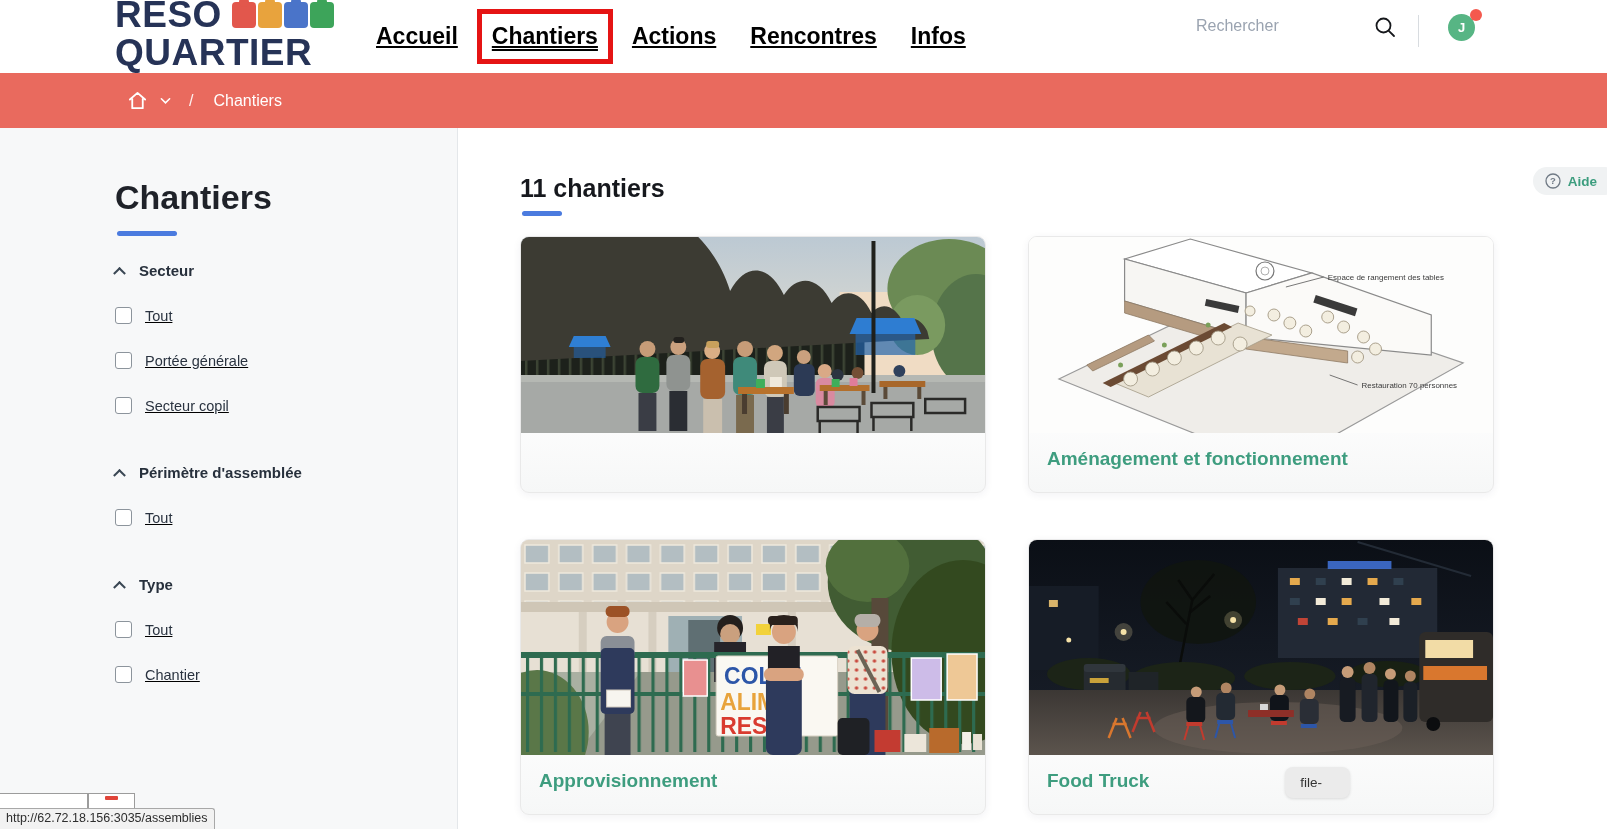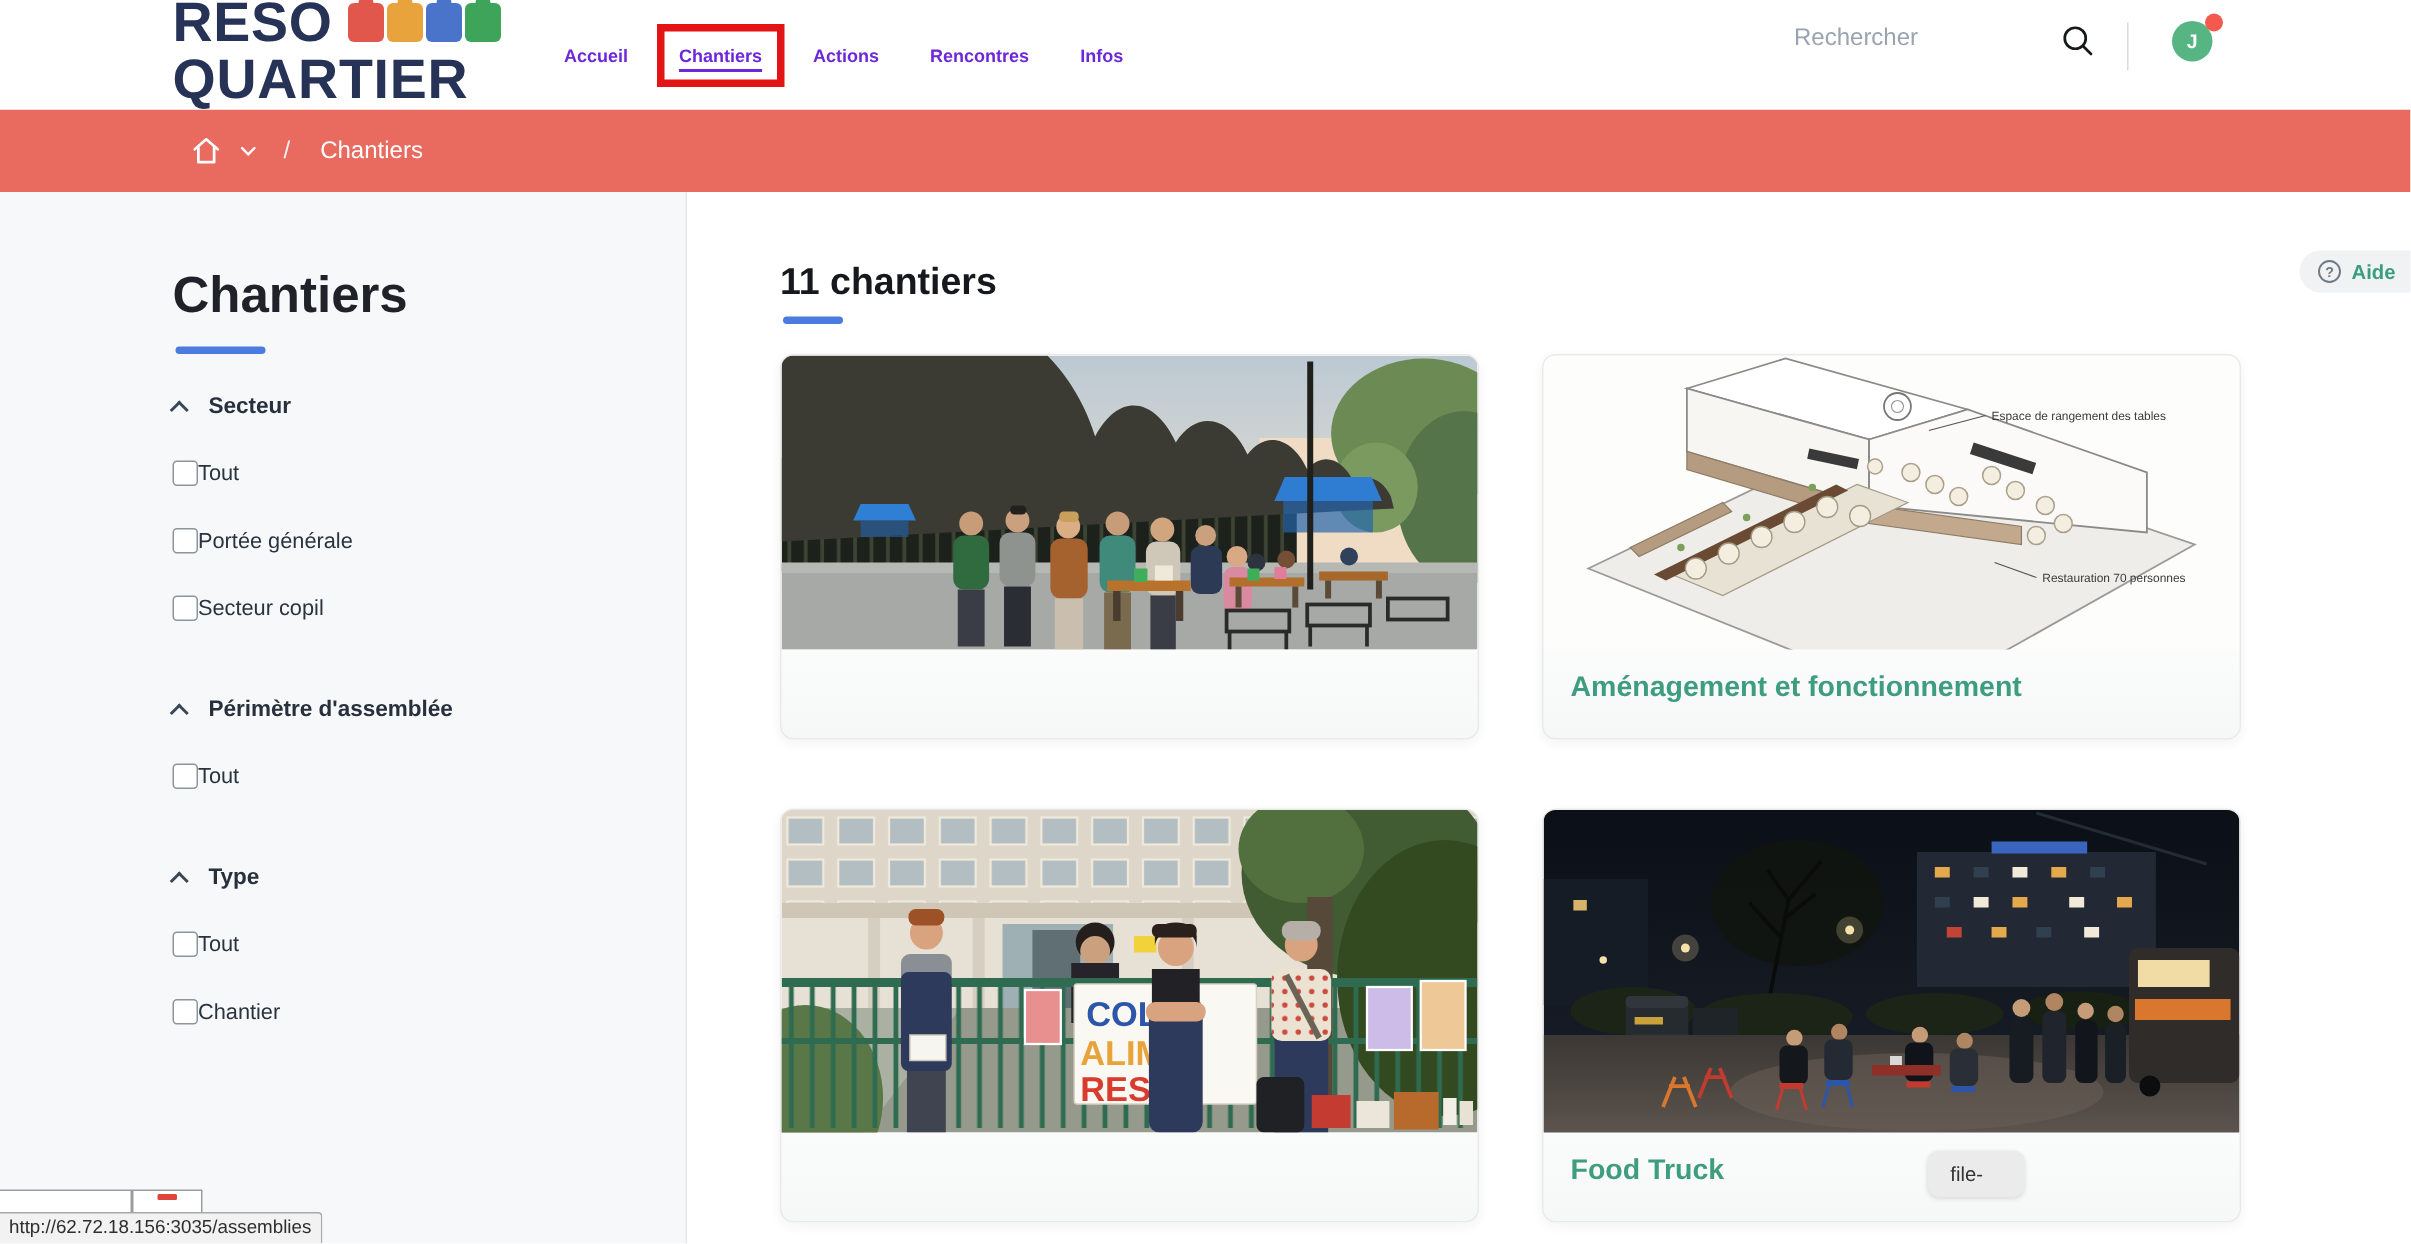--- a/index.html
+++ b/index.html
@@ -8,21 +8,21 @@
 
   
   .navbar { position:absolute; left:0; top:0; width:1607px; height:73px; background:#fff; overflow:hidden; z-index:20; }
   .logo { position:absolute; left:115px; top:-4px; color:#263357; font-weight:bold; line-height:38px; font-size:37px; letter-spacing:.5px; }
   .logo-row1 { display:flex; align-items:center; gap:6px; }
   .puzzle { display:flex; gap:2px; margin-left:4px; }
   .puz { width:24px; height:26px; border-radius:4px; position:relative; }
   .puz::after { content:""; position:absolute; top:-5px; left:7px; width:10px; height:10px; border-radius:50%; background:inherit; }
   .puz.r { background:#e2574c; } .puz.o { background:#e8a33d; } .puz.b { background:#4a74c9; } .puz.g { background:#3da45a; }
   .nav-menu { position:absolute; left:376px; top:0; height:73px; display:flex; align-items:center; gap:34px; list-style:none; }
-  .nav-item { font-size:12px; font-weight:bold; color:#6d28d9; cursor:pointer; position:relative; white-space:nowrap; }
+  .nav-item { font-size:23px; font-weight:bold; color:#000000; cursor:pointer; position:relative; white-space:nowrap;text-decoration:underline; }
   .nav-item.active .nav-label { text-decoration:underline; text-underline-offset:5px; text-decoration-thickness:2px; }
   .annotation-box { position:absolute; left:-15px; right:-15px; top:-14px; bottom:-14px; border:5px solid #e51414; pointer-events:none; }
   .search-input { position:absolute; left:1196px; top:8px; width:160px; height:36px; border:none; outline:none; font-size:16px; color:#3a4450; background:transparent; font-family:inherit; }
   .search-input::placeholder { color:#9aa3b0; }
   .search-icon { position:absolute; left:1374px; top:16px; width:22px; height:22px; cursor:pointer; }
   .nav-divider { position:absolute; left:1418px; top:15px; width:1px; height:32px; background:#d8dce0; }
   .avatar { position:absolute; left:1448px; top:14px; width:27px; height:27px; border-radius:50%; background:#57b584; color:#fff; font-size:13px; font-weight:bold; display:flex; align-items:center; justify-content:center; cursor:pointer; }
   .notif-dot { position:absolute; top:-5px; right:-7px; width:12px; height:12px; border-radius:50%; background:#f4594e; }
 
   
@@ -36,21 +36,21 @@
   .sidebar { position:absolute; left:0; top:128px; width:458px; height:701px; background:#f7f8f9; border-right:1px solid #e4e7ea; z-index:5; }
   .sb-inner { padding:50px 40px 0 115px; }
   .sb-title { font-size:34px; font-weight:bold; color:#1f2229; }
   .sb-underline { width:60px; height:5px; border-radius:3px; background:#4b7bdf; margin:14px 0 0 2px; }
   .sb-desc { margin-top:40px; width:290px; font-size:13px; line-height:1.23; color:#3f4c5c; }
   .filter-group { margin-top:26px; }
   .filter-group + .filter-group { margin-top:50px; }
   .fg-head { display:flex; align-items:center; gap:15px; cursor:pointer; }
   .chev-up { width:9px; height:9px; border-left:2px solid #3a4754; border-top:2px solid #3a4754; transform:rotate(45deg) translate(2px,2px); }
   .fg-title { font-size:15px; font-weight:bold; color:#27303c; }
-  .opt-row { display:flex; align-items:center; margin-top:28px; cursor:pointer; }
+  .opt-row { display:flex; align-items:center; gap:13px; margin-top:28px; cursor:pointer;text-decoration:underline; }
   .cbx { width:17px; height:17px; border:1.5px solid #8c949c; border-radius:3px; background:#fff; flex:0 0 auto; }
   .opt-label { font-size:14.5px; color:#2a3340; }
 
   
   .main { position:absolute; left:459px; top:128px; width:1148px; height:701px; background:#fff; }
   .help-pill { position:absolute; top:39px; right:-12px; display:flex; align-items:center; gap:7px; background:#f0f2f3; border-radius:16px; padding:6px 22px 6px 12px; cursor:pointer; z-index:8; }
   .help-label { font-size:13.5px; font-weight:bold; color:#3c9d7e; }
   .results-heading { position:absolute; left:61px; top:46px; font-size:25px; font-weight:bold; color:#16181d; }
   .rh-underline { position:absolute; left:63px; top:83px; width:40px; height:5px; border-radius:3px; background:#4b7bdf; }
   .cards-grid { position:absolute; left:61px; top:108px; width:974px; display:grid; grid-template-columns:466px 466px; column-gap:42px; row-gap:46px; }
@@ -388,20 +388,23 @@
           </g>
           <g>
             <rect x="318" y="178" width="32" height="37" rx="5" fill="#1f2125"></rect>
             <rect x="355" y="190" width="26" height="22" fill="#c33b31"></rect>
             <rect x="385" y="194" width="22" height="18" fill="#ece6da"></rect>
             <rect x="410" y="188" width="30" height="25" fill="#b86a2c"></rect>
             <rect x="443" y="192" width="9" height="18" fill="#f2efe8"></rect>
               <rect x="454" y="194" width="9" height="16" fill="#e8e2d4"></rect>
           </g>
         </svg>
+        <div class="card-body">
+          <div class="card-title">Approvisionnement</div>
+        </div>
       </div>
 
       <div class="card tall">
         <svg class="card-img" viewBox="0 0 466 215" preserveAspectRatio="none">
           <defs>
             <linearGradient id="gnd4" x1="0" y1="0" x2="0" y2="1">
               <stop offset="0" stop-color="#3b3734"></stop>
                 <stop offset="1" stop-color="#5c544d"></stop>
             </linearGradient>
             <linearGradient id="sky4" x1="0" y1="0" x2="0" y2="1">

